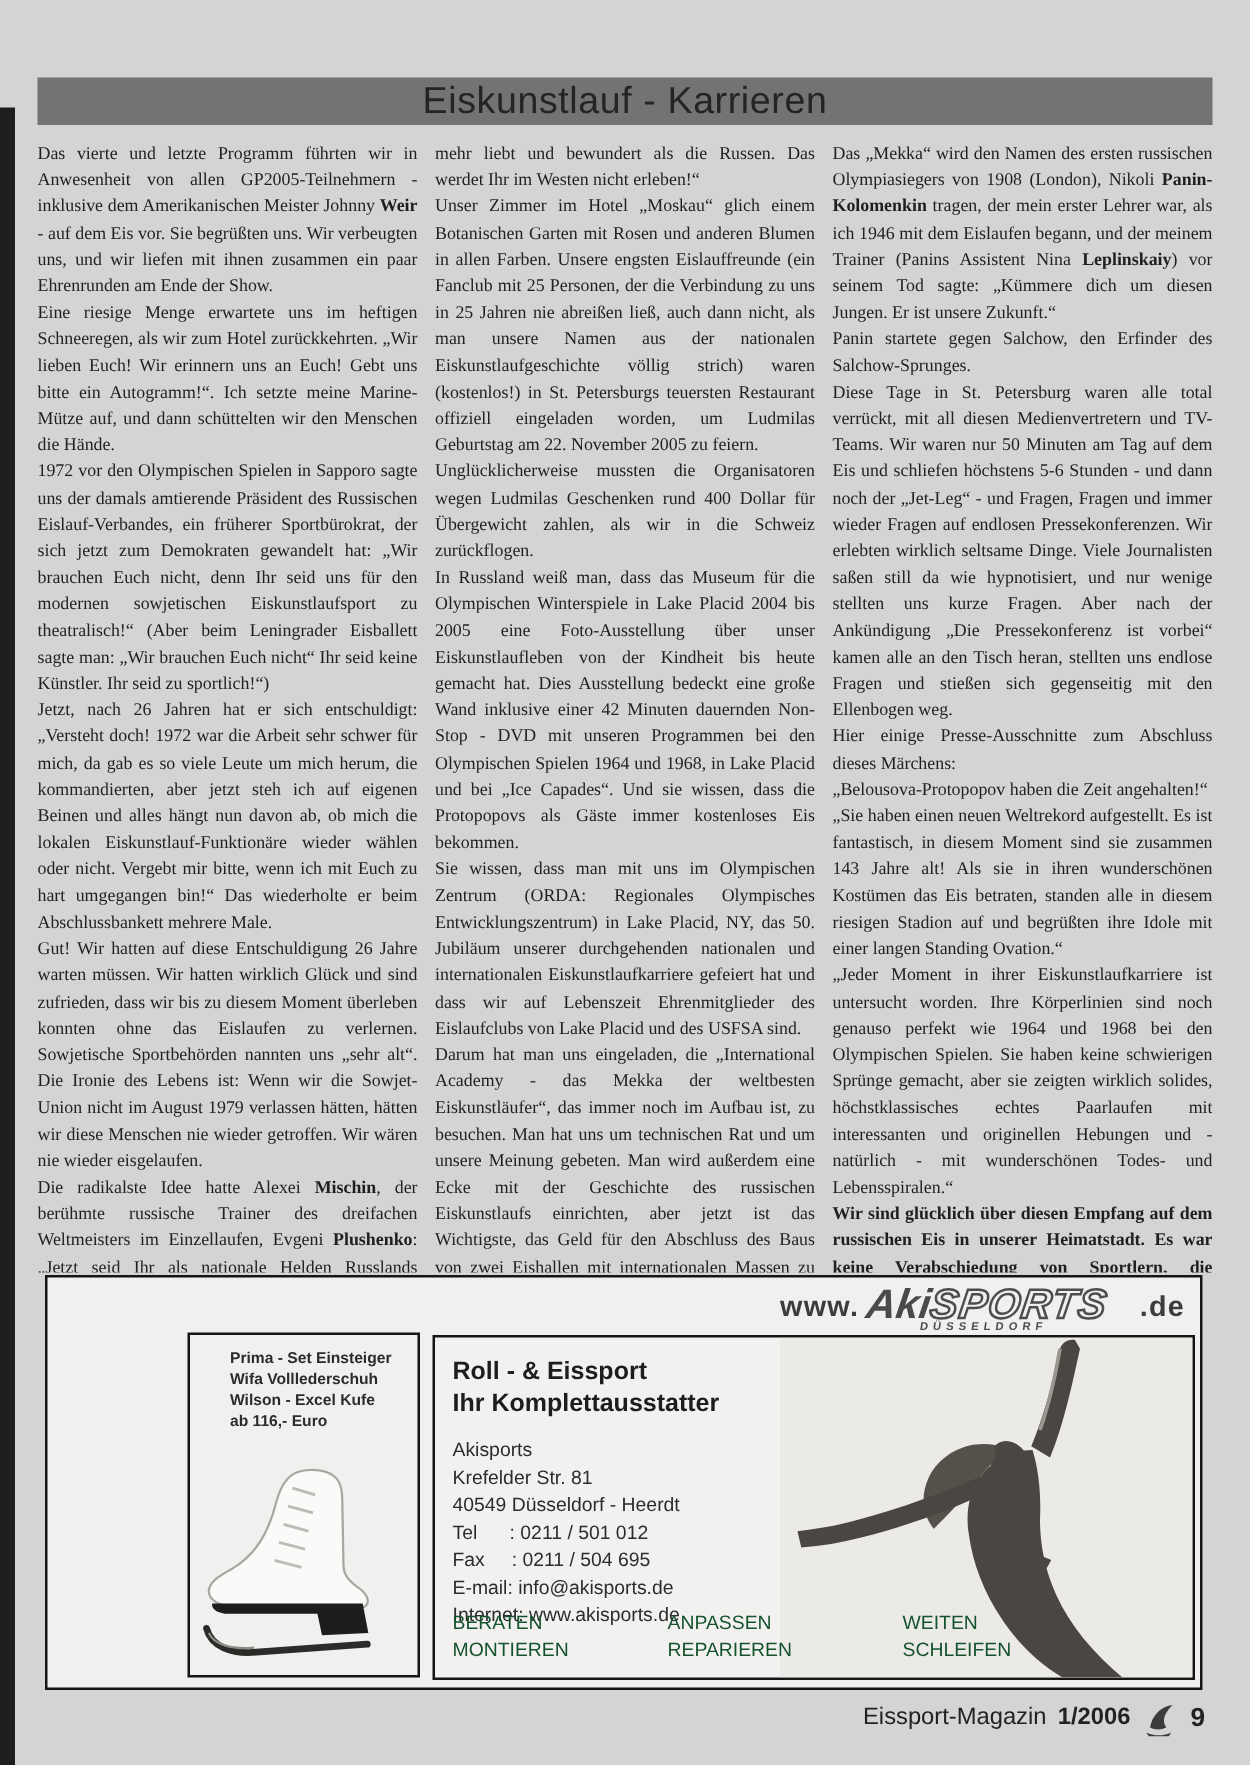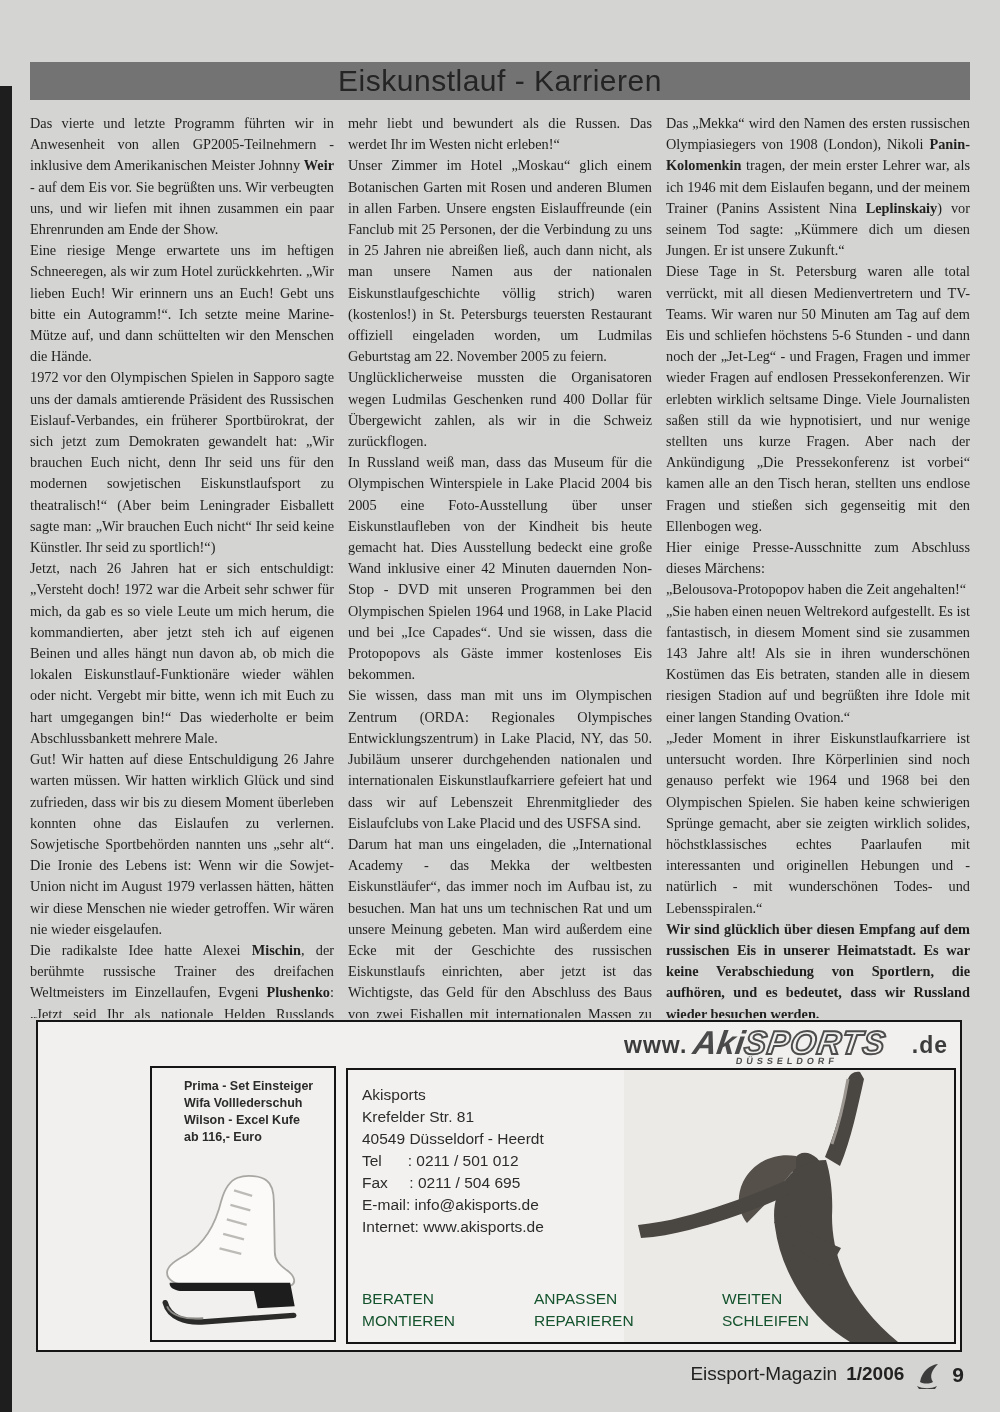--- a/index.html
+++ b/index.html
@@ -103,20 +103,21 @@
   <div class="col">
       <p>mehr liebt und bewundert als die Russen. Das werdet Ihr im Westen nicht erleben!“</p>
       <p>Unser Zimmer im Hotel „Moskau“ glich einem Botanischen Garten mit Rosen und anderen Blumen in allen Farben. Unsere engsten Eislauffreunde (ein Fanclub mit 25 Personen, der die Verbindung zu uns in 25 Jahren nie abreißen ließ, auch dann nicht, als man unsere Namen aus der nationalen Eiskunstlaufgeschichte völlig strich) waren (kostenlos!) in St. Petersburgs teuersten Restaurant offiziell eingeladen worden, um Ludmilas Geburtstag am 22. November 2005 zu feiern.</p>
       <p>Unglücklicherweise mussten die Organisatoren wegen Ludmilas Geschenken rund 400 Dollar für Übergewicht zahlen, als wir in die Schweiz zurückflogen.</p>
       <p>In Russland weiß man, dass das Museum für die Olympischen Winterspiele in Lake Placid 2004 bis 2005 eine Foto-Ausstellung über unser Eiskunstlaufleben von der Kindheit bis heute gemacht hat. Dies Ausstellung bedeckt eine große Wand inklusive einer 42 Minuten dauernden Non-Stop - DVD mit unseren Programmen bei den Olympischen Spielen 1964 und 1968, in Lake Placid und bei „Ice Capades“. Und sie wissen, dass die Protopopovs als Gäste immer kostenloses Eis bekommen.</p>
       <p>Sie wissen, dass man mit uns im Olympischen Zentrum (ORDA: Regionales Olympisches Entwicklungszentrum) in Lake Placid, NY, das 50. Jubiläum unserer durchgehenden nationalen und internationalen Eiskunstlaufkarriere gefeiert hat und dass wir auf Lebenszeit Ehrenmitglieder des Eislaufclubs von Lake Placid und des USFSA sind.</p>
       <p>Darum hat man uns eingeladen, die „International Academy - das Mekka der weltbesten Eiskunstläufer“, das immer noch im Aufbau ist, zu besuchen. Man hat uns um technischen Rat und um unsere Meinung gebeten. Man wird außerdem eine Ecke mit der Geschichte des russischen Eiskunstlaufs einrichten, aber jetzt ist das Wichtigste, das Geld für den Abschluss des Baus von zwei Eishallen mit internationalen Massen zu bekommen.</p>
     </div>
   <div class="col">
       <p>Das „Mekka“ wird den Namen des ersten russischen Olympiasiegers von 1908 (London), Nikoli <b>Panin-Kolomenkin</b> tragen, der mein erster Lehrer war, als ich 1946 mit dem Eislaufen begann, und der meinem Trainer (Panins Assistent Nina <b>Leplinskaiy</b>) vor seinem Tod sagte: „Kümmere dich um diesen Jungen. Er ist unsere Zukunft.“</p>
+      <p>Panin startete gegen Salchow, den Erfinder des Salchow-Sprunges.</p>
       <p>Diese Tage in St. Petersburg waren alle total verrückt, mit all diesen Medienvertretern und TV-Teams. Wir waren nur 50 Minuten am Tag auf dem Eis und schliefen höchstens 5-6 Stunden - und dann noch der „Jet-Leg“ - und Fragen, Fragen und immer wieder Fragen auf endlosen Pressekonferenzen. Wir erlebten wirklich seltsame Dinge. Viele Journalisten saßen still da wie hypnotisiert, und nur wenige stellten uns kurze Fragen. Aber nach der Ankündigung „Die Pressekonferenz ist vorbei“ kamen alle an den Tisch heran, stellten uns endlose Fragen und stießen sich gegenseitig mit den Ellenbogen weg.</p>
       <p>Hier einige Presse-Ausschnitte zum Abschluss dieses Märchens:</p>
       <p>„Belousova-Protopopov haben die Zeit angehalten!“</p>
       <p>„Sie haben einen neuen Weltrekord aufgestellt. Es ist fantastisch, in diesem Moment sind sie zusammen 143 Jahre alt! Als sie in ihren wunderschönen Kostümen das Eis betraten, standen alle in diesem riesigen Stadion auf und begrüßten ihre Idole mit einer langen Standing Ovation.“</p>
       <p>„Jeder Moment in ihrer Eiskunstlaufkarriere ist untersucht worden. Ihre Körperlinien sind noch genauso perfekt wie 1964 und 1968 bei den Olympischen Spielen. Sie haben keine schwierigen Sprünge gemacht, aber sie zeigten wirklich solides, höchstklassisches echtes Paarlaufen mit interessanten und originellen Hebungen und - natürlich - mit wunderschönen Todes- und Lebensspiralen.“</p>
       <p><b>Wir sind glücklich über diesen Empfang auf dem russischen Eis in unserer Heimatstadt. Es war keine Verabschiedung von Sportlern, die aufhören, und es bedeutet, dass wir Russland wieder besuchen werden.</b></p>
     </div>
 </div>
 
 <div class="ad-box">
@@ -151,20 +152,24 @@
     <svg class="skater-svg" width="330" height="272" viewBox="0 0 330 272">
       <rect x="0" y="0" width="330" height="272" fill="#eceae7"></rect>
       <path d="M236,2 C230,1 226,4 224,9 C218,37 211,63 201,87 L216,96 C227,70 234,36 240,9 Z" fill="#4a4641"></path>
       <ellipse cx="184" cy="101" rx="15" ry="19" transform="rotate(-28 184 101)" fill="#4a4641"></ellipse>
       <path d="M172,86 C150,82 128,93 119,112 C112,127 114,142 123,153 C132,144 143,133 152,122 C159,113 166,104 172,98 Z" fill="#55504a"></path>
       <path d="M202,90 C187,90 172,97 163,108 C152,121 148,138 151,157 C154,180 163,204 178,226 C190,244 206,260 226,272 L274,272 C250,252 232,230 221,206 C212,186 208,166 208,146 C209,126 207,106 202,90 Z" fill="#4a4641"></path>
       <path d="M163,110 C133,123 97,137 58,147 C44,151 29,153 14,155 L17,168 C33,167 49,164 65,160 C101,151 136,138 166,124 Z" fill="#4a4641"></path>
       <path d="M150,152 C161,172 181,188 207,196 L217,178 C197,170 177,159 165,145 Z" fill="#4a4641"></path>
       <path d="M224,9 C220,32 215,54 208,74" stroke="#9b968f" stroke-width="3" fill="none"></path>
     </svg>
+    <div class="ad-heading">
+      <div>Roll - &amp; Eissport</div>
+      <div>Ihr Komplettausstatter</div>
+    </div>
     <div class="address" id="address">
         <div class="addr-line">Akisports</div>
         <div class="addr-line">Krefelder Str. 81</div>
         <div class="addr-line">40549 Düsseldorf - Heerdt</div>
         <div class="addr-line">Tel      : 0211 / 501 012</div>
         <div class="addr-line">Fax     : 0211 / 504 695</div>
         <div class="addr-line">E-mail: info@akisports.de</div>
         <div class="addr-line">Internet: www.akisports.de</div>
       </div>
     <div class="services" id="services">

